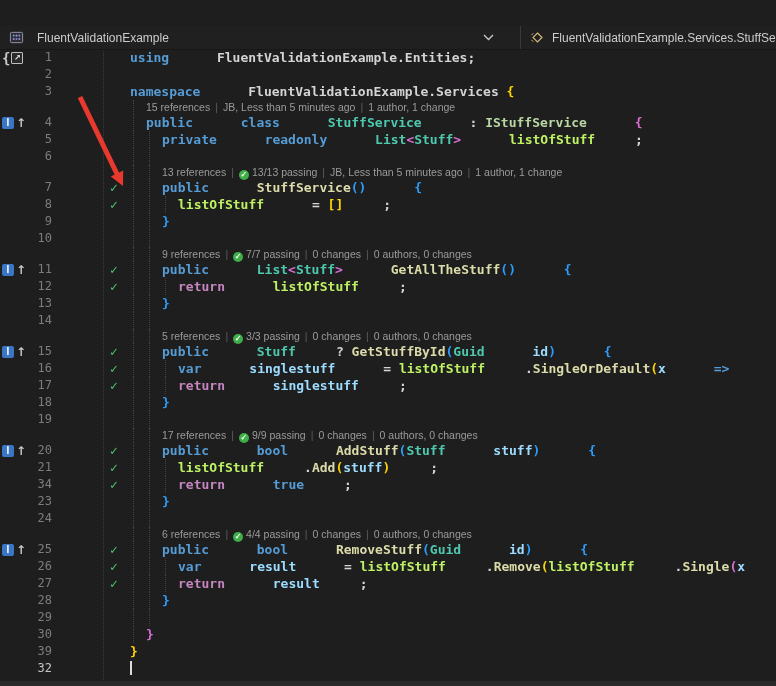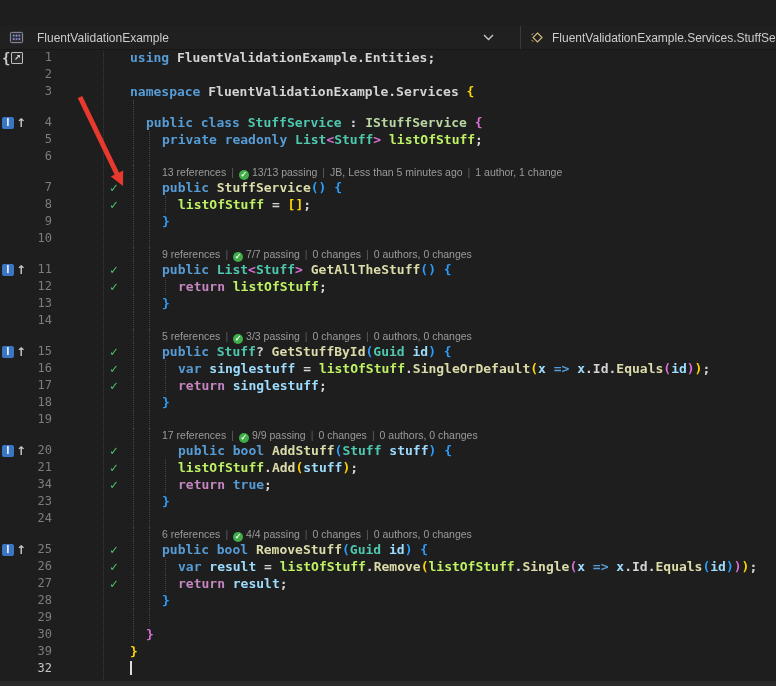--- a/index.html
+++ b/index.html
@@ -30,21 +30,21 @@
   .crow,.lrow{position:absolute;left:0;width:100%;}
   .num{position:absolute;left:0;top:0;width:52px;text-align:right;color:#7d7d7d;font-size:12px;line-height:17px;}
   .num.cur{color:#c6c6c6;}
   .code{position:absolute;top:0;white-space:pre;font-size:13px;line-height:17px;font-weight:600;color:#d4d4d4;}
   .check{position:absolute;left:110px;top:0;color:#4ec46c;font-size:13px;line-height:17px;font-weight:700;cursor:pointer;}
   .guide{position:absolute;top:0;bottom:0;width:0;border-left:1px dotted #464647;}
   .caret{position:absolute;width:2px;height:14px;background:#dcdcdc;top:1px;}
 
   
   .kw{color:#569cd6;} .ct{color:#c586c0;} .ty{color:#4ec9b0;} .if{color:#b8d7a3;}
-  .me{color:#dcdcaa;} .fd{color:#bef264;} .lo{color:#9cdcfe;} .pl{color:#d4d4d4;}
+  .me{color:#dcdcaa;} .fd{color:#bef264;} .lo{color:#9cdcfe;} .pl{color:#d4d4d4;margin-left:40px;}
   .op{color:#569cd6;}
   .b1{color:#ffd602;} .b2{color:#da70d6;} .b3{color:#2b9fff;}
 
   
   .lens{position:absolute;top:0;font-size:10.5px;line-height:14px;color:#9b9b9b;
         font-family:"Liberation Sans",sans-serif;white-space:pre;cursor:pointer;}
   .sep{color:#5d5d5d;padding:0 5px;}
   .pass-dot{display:inline-block;width:10px;height:10px;border-radius:50%;background:#3fae49;color:#fff;
             font-size:8px;line-height:10px;text-align:center;margin-right:3px;font-weight:700;vertical-align:-1px;}
 
@@ -109,20 +109,21 @@
         </div>
         <div class="crow" style="top: 17px; height: 17px;">
           <span class="num">2</span>
         </div>
         <div class="crow" style="top: 34px; height: 17px;">
           <span class="num">3</span>
           <span class="code" style="left: 130px;"><span class="kw">namespace</span><span class="pl"> FluentValidationExample.Services </span><span class="b1">{</span></span>
         </div>
         <div class="lrow" style="top: 51px; height: 14px;">
           <div class="guide" style="left: 133px;"></div>
+          <span class="lens" style="left: 146px;"><span>15 references</span><span class="sep">|</span><span>JB, Less than 5 minutes ago</span><span class="sep">|</span><span>1 author, 1 change</span></span>
         </div>
         <div class="crow" style="top: 65px; height: 17px;">
           <div class="guide" style="left: 133px;"></div>
           <span class="num">4</span>
           <span class="gicon">
             <span class="ibox">I</span>
             <span class="uarr">↑</span>
           </span>
           <span class="code" style="left: 146px;"><span class="kw">public</span><span class="pl"> </span><span class="kw">class</span><span class="pl"> </span><span class="ty">StuffService</span><span class="pl"> : </span><span class="if">IStuffService</span><span class="pl"> </span><span class="b2">{</span></span>
         </div>
@@ -253,21 +254,21 @@
         </div>
         <div class="crow" style="top: 393px; height: 17px;">
           <div class="guide" style="left: 133px;"></div>
           <div class="guide" style="left: 149px;"></div>
           <span class="num">20</span>
           <span class="gicon">
             <span class="ibox">I</span>
             <span class="uarr">↑</span>
           </span>
           <span class="check">✓</span>
-          <span class="code" style="left: 178px;"><span class="kw">public</span><span class="pl"> </span><span class="kw">bool</span><span class="pl"> </span><span class="me">AddStuff</span><span class="b3">(</span><span class="ty">Stuff</span><span class="pl"> </span><span class="lo">stuff</span><span class="b3">)</span><span class="pl"> </span><span class="b3">{</span></span>
+          <span class="code" style="left: 162px;"><span class="kw">public</span><span class="pl"> </span><span class="kw">bool</span><span class="pl"> </span><span class="me">AddStuff</span><span class="b3">(</span><span class="ty">Stuff</span><span class="pl"> </span><span class="lo">stuff</span><span class="b3">)</span><span class="pl"> </span><span class="b3">{</span></span>
         </div>
         <div class="crow" style="top: 410px; height: 17px;">
           <div class="guide" style="left: 133px;"></div>
           <div class="guide" style="left: 149px;"></div>
           <div class="guide" style="left: 165px;"></div>
           <span class="num">21</span>
           <span class="check">✓</span>
           <span class="code" style="left: 178px;"><span class="fd">listOfStuff</span><span class="pl">.</span><span class="me">Add</span><span class="b1">(</span><span class="lo">stuff</span><span class="b1">)</span><span class="pl">;</span></span>
         </div>
         <div class="crow" style="top: 427px; height: 17px;">

